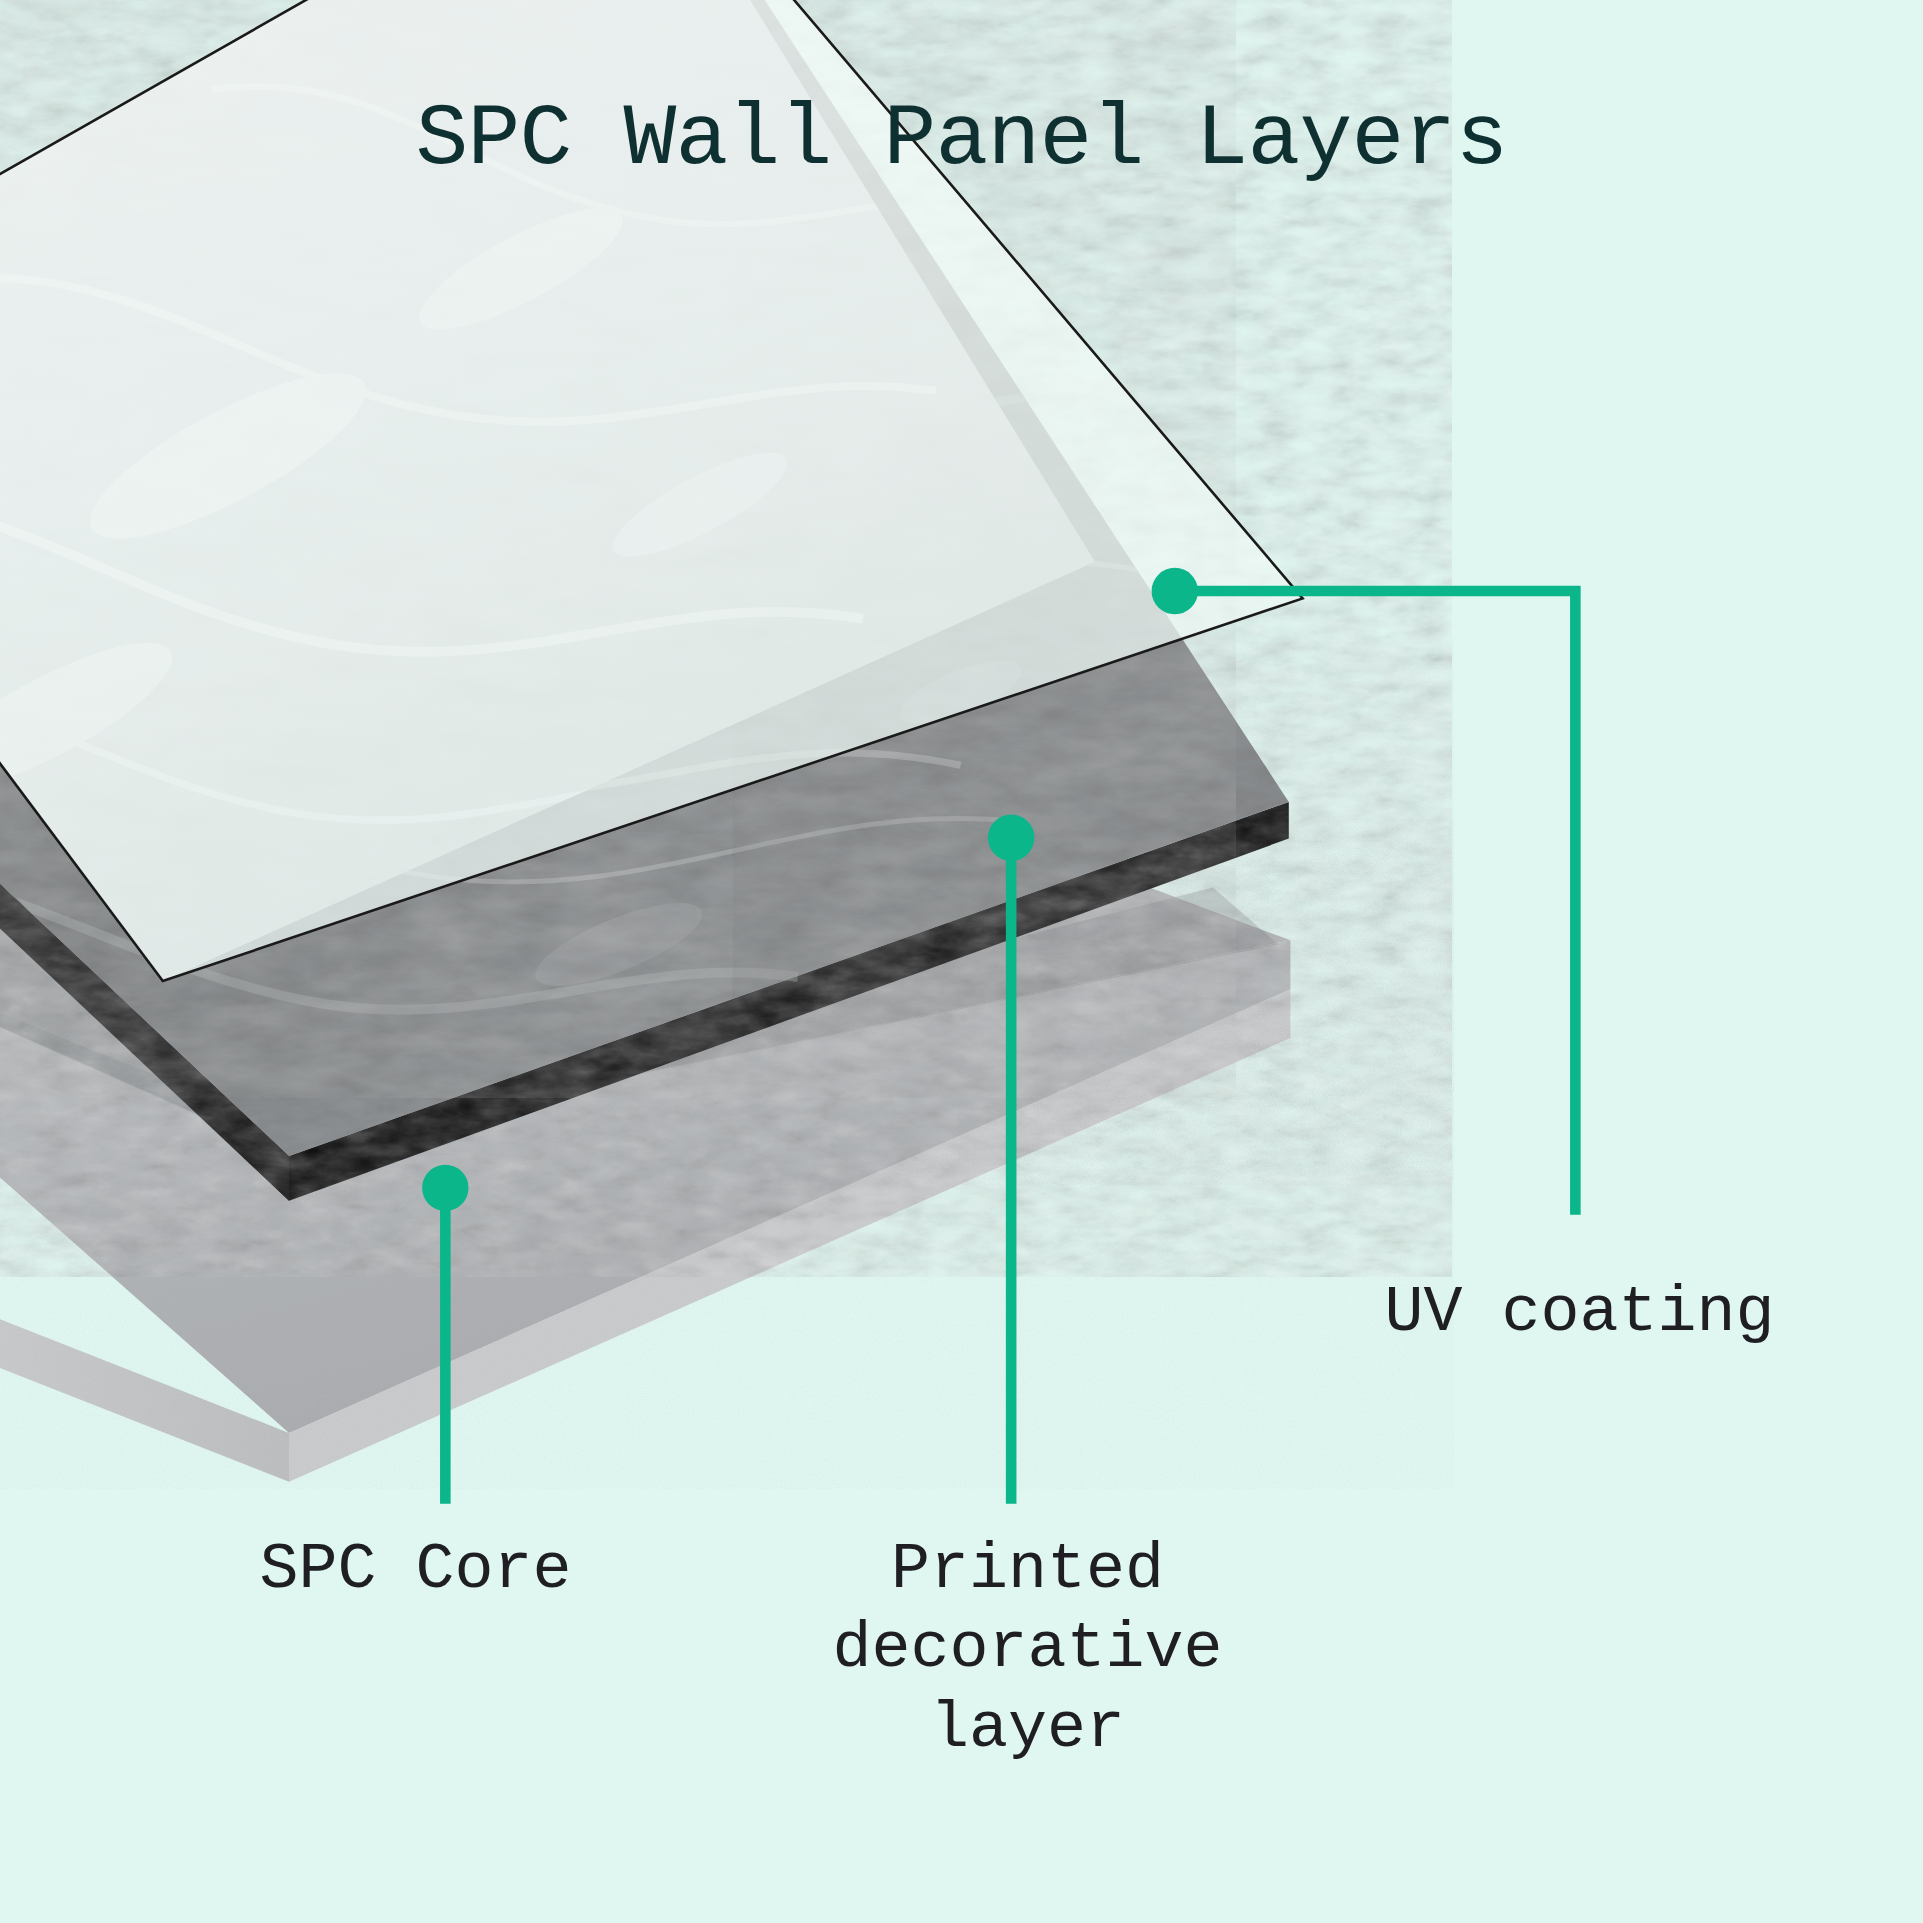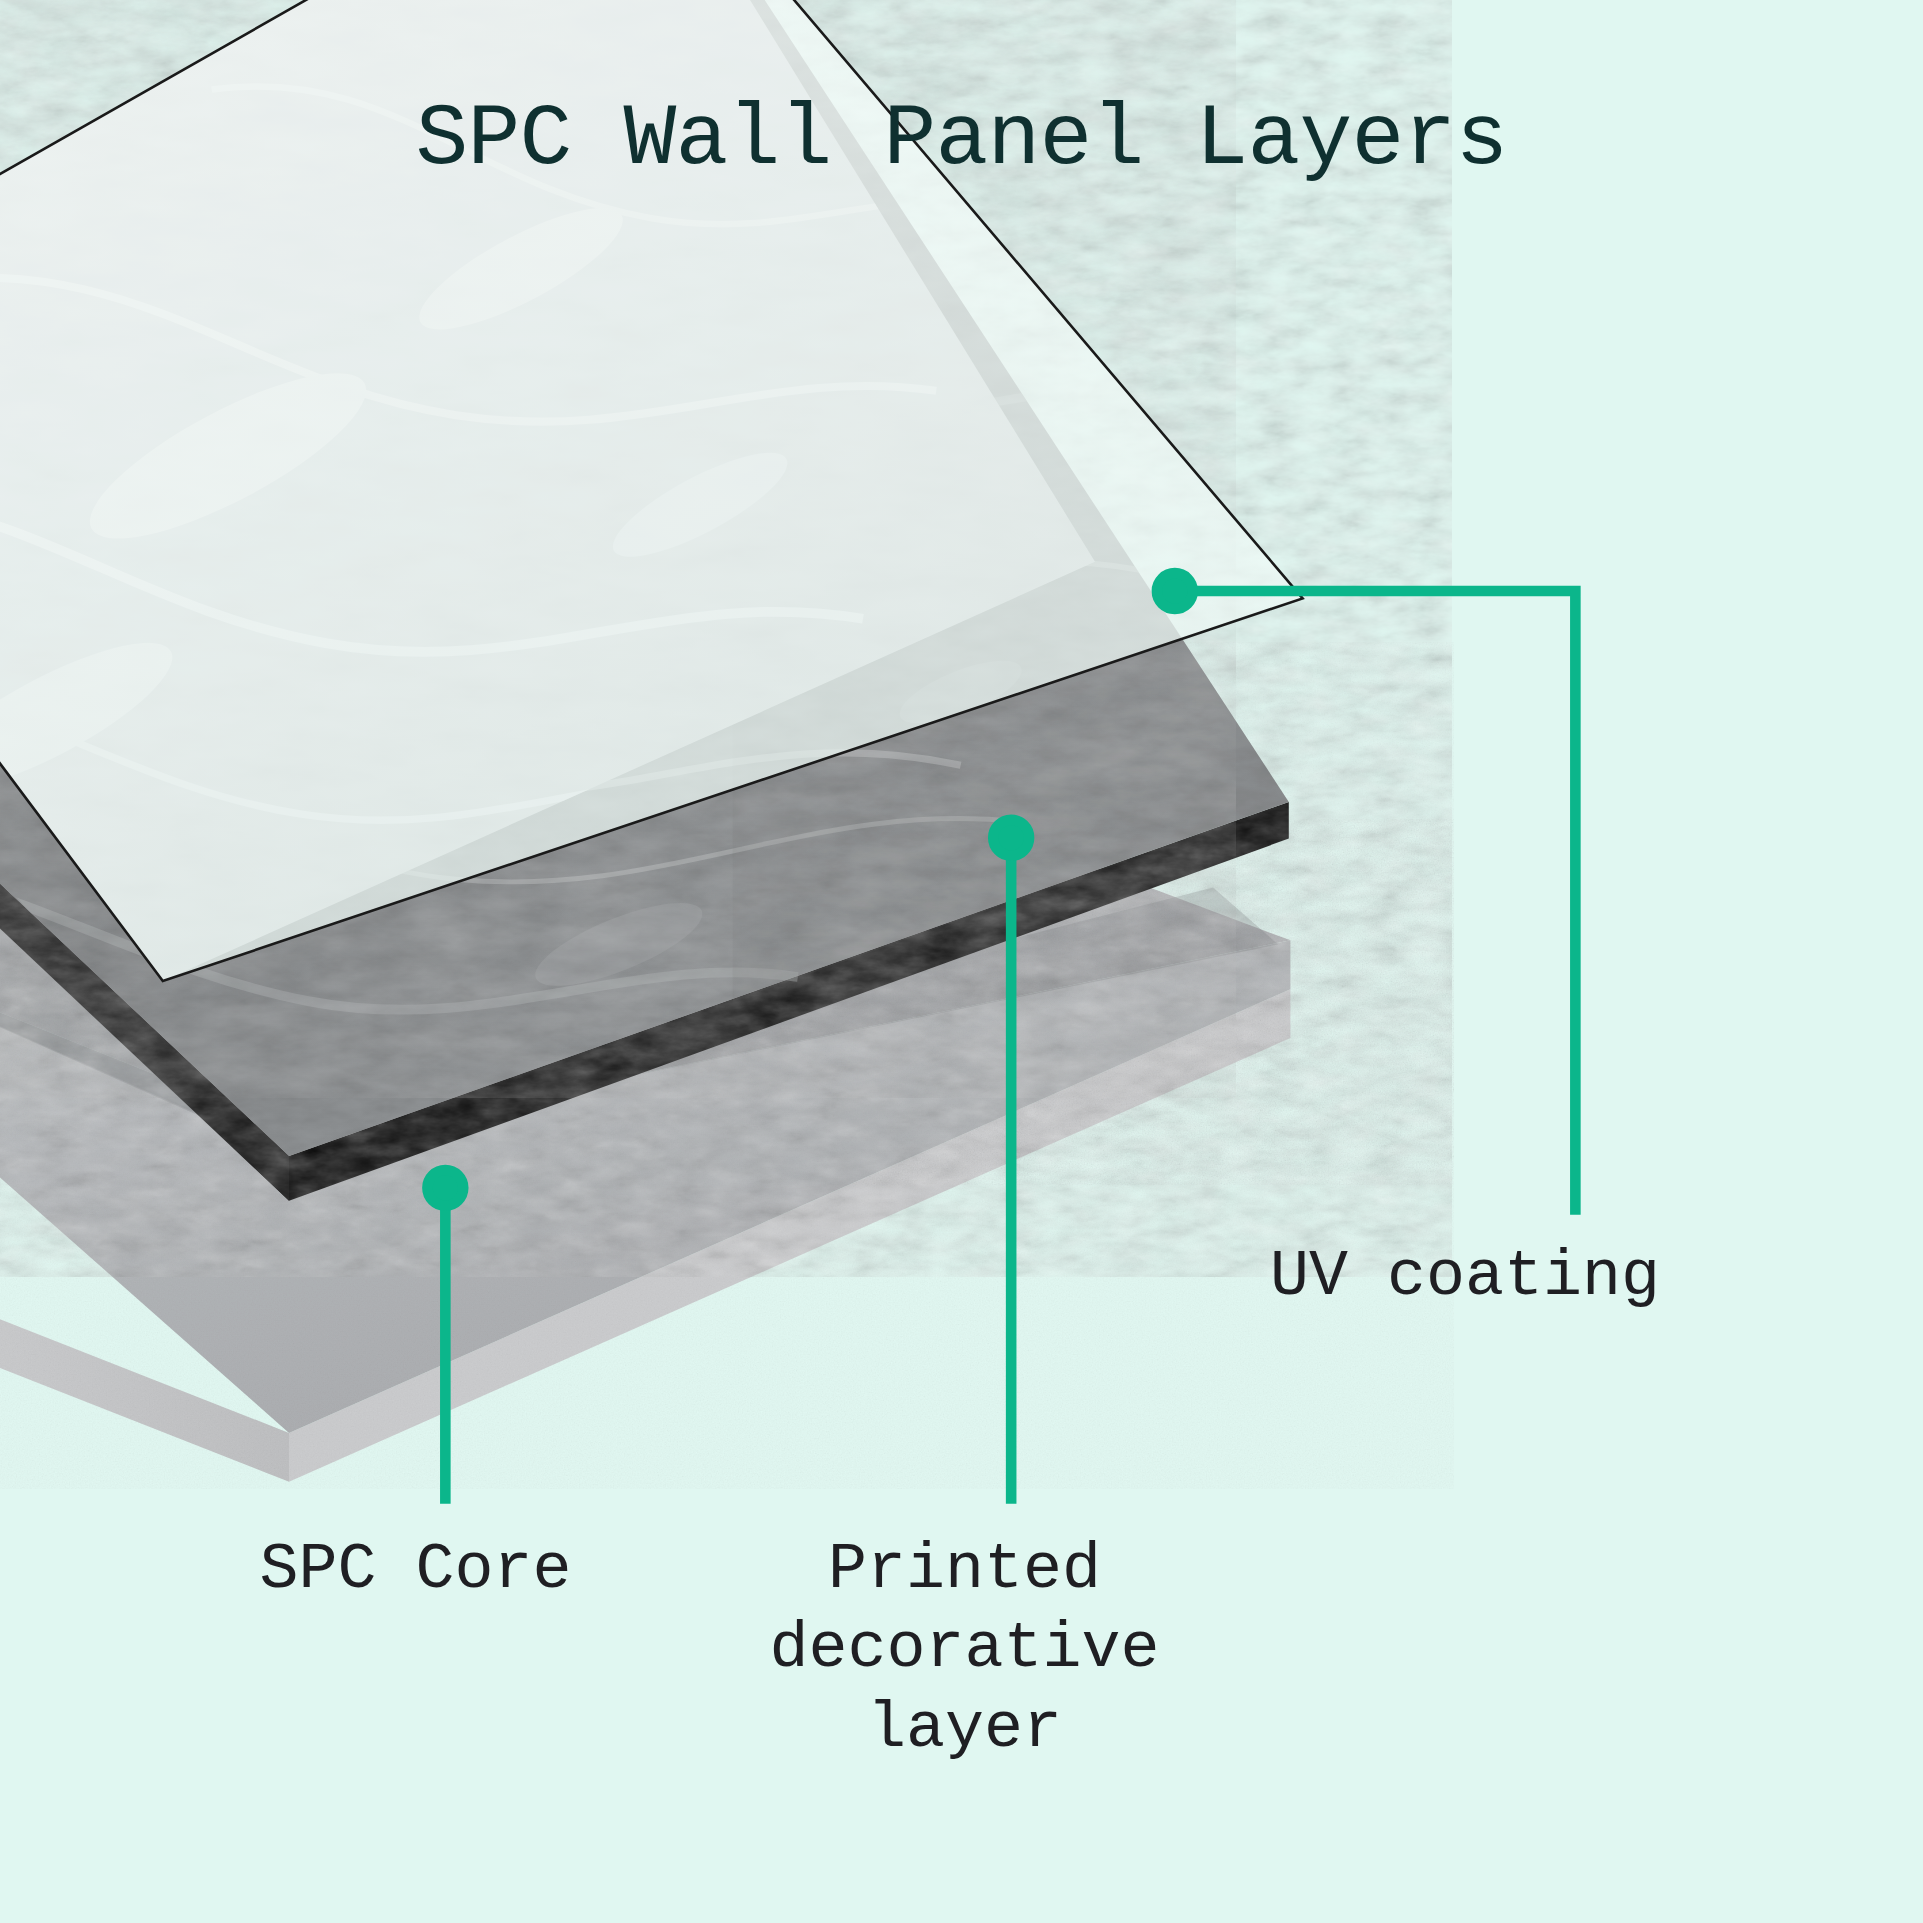--- a/index.html
+++ b/index.html
@@ -41,31 +41,31 @@
     position: absolute;
     font-size: 65px;
     font-weight: 400;
     color: #1f1f23;
     line-height: 1.22;
     text-align: center;
     white-space: pre-line;
   }
   #label-uv {
     left: 1270px;
-    top: 1238px;
+    top: 1274px;
     width: 619px;
-    text-align: left;
+    text-align: center;
   }
   #label-spc {
     left: 49px;
     top: 1531px;
     width: 733px;
   }
   #label-dec {
-    left: 704px;
+    left: 767px;
     top: 1531px;
     width: 521px;
   }
 </style>
 </head>
 <body>
 
 <div id="stage">
 
   <svg id="scene" viewBox="0 0 2362 2362" preserveAspectRatio="none">

